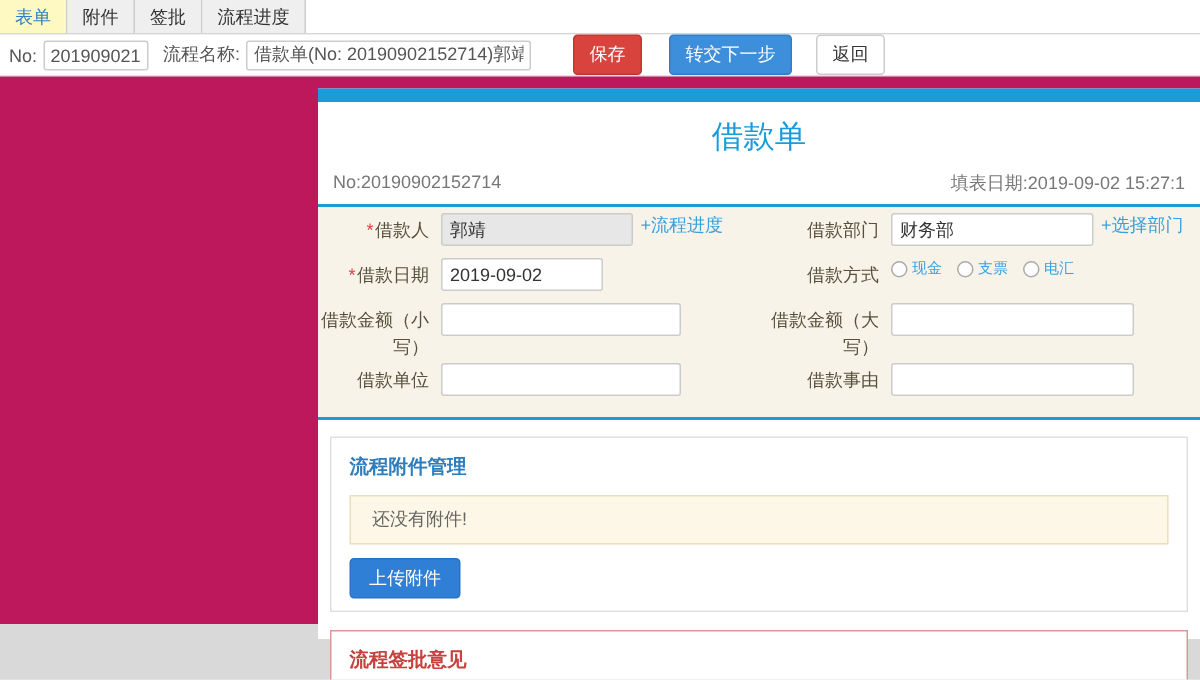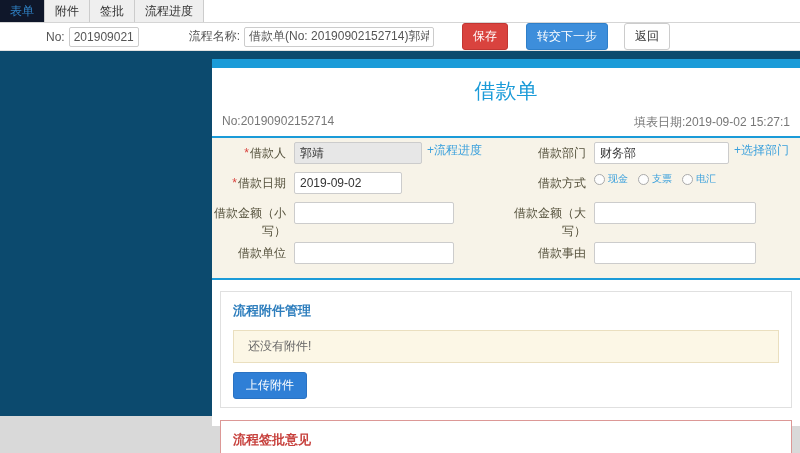--- a/index.html
+++ b/index.html
@@ -3,38 +3,38 @@
 <meta charset="utf-8">
 <style>
   * { margin:0; padding:0; box-sizing:border-box; }
   html,body { width:800px; height:453px; overflow:hidden;
     font-family:"Liberation Sans","DejaVu Sans",sans-serif; background:#d9d9d9; }
 
   
   .tabbar { height:23px; background:#fff; border-bottom:1px solid #d5d5d5; display:flex; }
   .tab { font-size:12px; line-height:22px; padding:0 10px; background:#efefef;
     border-right:1px solid #ccc; color:#333; cursor:pointer; white-space:nowrap; }
-  .tab.active { background:#0f172a; color:#2f80c3; }
+  .tab.active { background:#fef9c3; color:#2f80c3; }
 
   
   .toolbar { height:28px; background:#fff; border-bottom:1px solid #e2e2e2;
     display:flex; align-items:center; padding:0 6px; font-size:12px; color:#555; }
-  .toolbar label { margin-right:4px; white-space:nowrap;margin-left:40px; }
+  .toolbar label { margin-right:4px; white-space:nowrap; }
   .tb-input { height:20px; border:1px solid #ccc; border-radius:2px; font-size:12px;
     color:#555; padding:0 4px; font-family:inherit; }
   .tb-input.no { width:70px; margin-right:10px; }
   .tb-input.flow { width:190px; }
   .btn { font-size:12px; border-radius:3px; padding:4px 10px; border:1px solid transparent;
     cursor:pointer; font-family:inherit; white-space:nowrap; }
   .btn-save { background:#d9433e; border-color:#c23632; color:#fff; margin-left:28px; }
   .btn-forward { background:#3d8edb; border-color:#2f7fc9; color:#fff; margin-left:18px; }
   .btn-back { background:#fff; border-color:#ccc; color:#333; margin-left:16px; }
 
   
-  .page { position:relative; height:365px; background:#0c4a6e; }
+  .page { position:relative; height:365px; background:#be185d; }
   .panel { position:absolute; left:212px; top:8px; width:588px; bottom:-10px;
     background:#fff; }
   .panel-topbar { height:9px; background:#1b9bd8; }
   .form-title { text-align:center; color:#1b9bd8; font-size:21px; padding:9px 0 7px; }
   .subrow { display:flex; justify-content:space-between; padding:2px 10px 5px;
     font-size:12px; color:#777; border-bottom:2px solid #1b9bd8; }
 
   
   .formgrid { background:#f7f3e8; display:grid; padding:4px 0 6px;
     grid-template-columns:74px 214px 86px 1fr; border-bottom:2px solid #1b9bd8; }

